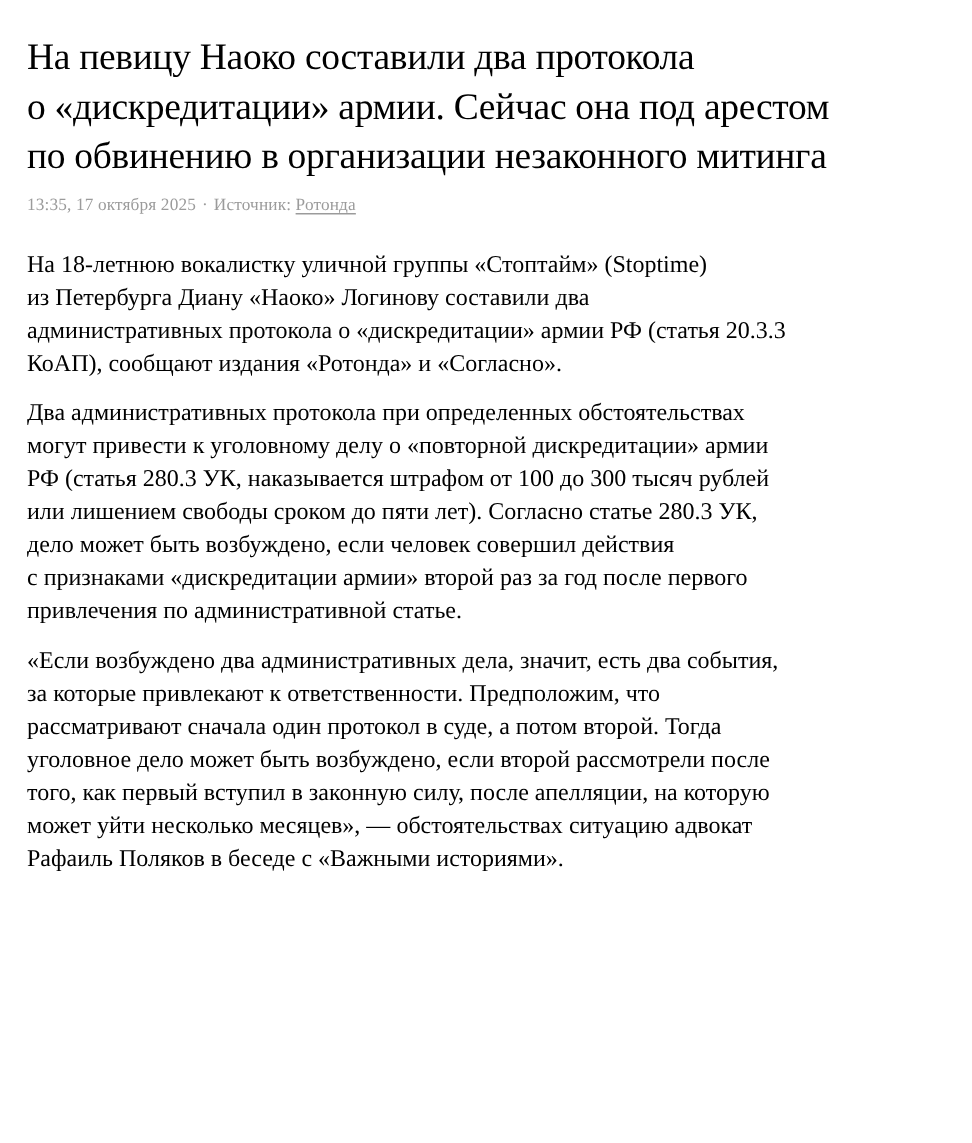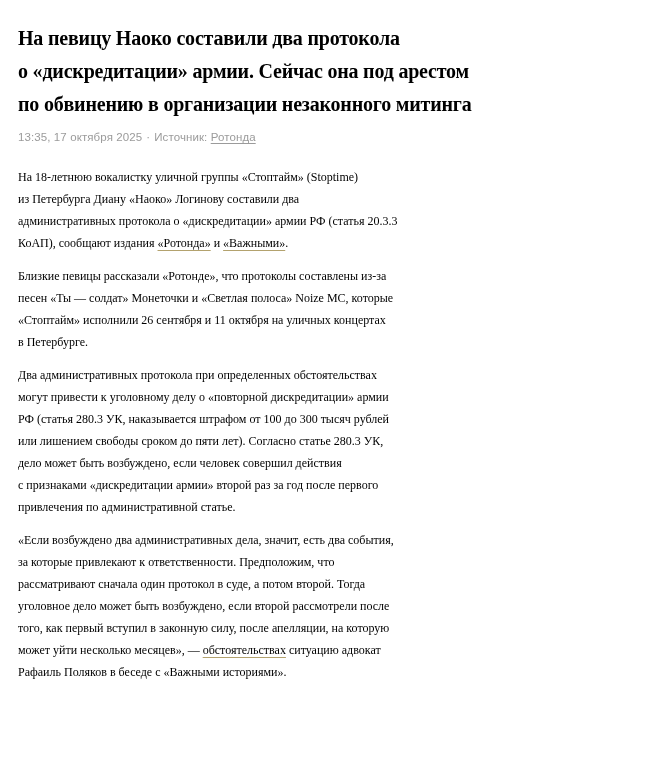--- a/index.html
+++ b/index.html
@@ -11,55 +11,54 @@
     width: 648px;
     height: 762px;
     overflow: hidden;
     color: #000000;
     font-family: "Liberation Serif", "DejaVu Serif", serif;
   }
   .article {
     padding: 22px 14px 0 18px;
   }
   .title {
-    font-size: 20px;
+    font-size: 25px;
     line-height: 33px;
-    font-weight: bold;
+    font-weight: normal;
     letter-spacing: -0.2px;
     margin: 0 0 10px 0;
     max-width: 632px;
     white-space: pre-line;
   }
   .meta {
-    font-family: Liberation Sans, sans-serif;
+    font-family: Liberation Serif, serif;
     font-size: 11.5px;
     letter-spacing: 0.1px;
     color: #9b9b9b;
     margin: 0 0 23px 0;
   }
   .meta .sep {
     margin: 0 4px;
   }
   .meta-link {
     color: inherit;
     text-decoration: underline;
     text-underline-offset: 2px;
     text-decoration-thickness: 1px;
     cursor: pointer;
   }
   .body-text p.para {
-    font-size: 12px;
+    font-size: 16px;
     line-height: 22px;
     margin: 0 0 11px 0;
     max-width: 632px;
     white-space: pre-line;
   }
   a.text-link {
     color: inherit;
-    text-decoration: underline;
     text-decoration-color: #b3a26e;
     text-decoration-thickness: 1px;
     text-underline-offset: 3px;
     cursor: pointer;
   }
 </style>
 </head>
 <body>
 
 <div class="article">
@@ -69,25 +68,21 @@
 
   <div class="meta">
     <span>13:35, 17 октября 2025</span><span class="sep">·</span><span>Источник:</span>
     <a class="meta-link">Ротонда</a>
   </div>
 
   <div class="body-text">
       <p class="para"><span>На 18-летнюю вокалистку уличной группы «Стоптайм» (Stoptime)
 из Петербурга Диану «Наоко» Логинову составили два
 административных протокола о «дискредитации» армии РФ (статья 20.3.3
-КоАП), сообщают издания </span><a class="text-link">«Ротонда»</a><span> и </span><a class="text-link">«Важными»</a><span>.</span></p>
-      <p class="para"><span>Близкие певицы рассказали «Ротонде», что протоколы составлены из-за
-песен «Ты — солдат» Монеточки и «Светлая полоса» Noize MC, которые
-«Стоптайм» исполнили 26 сентября и 11 октября на уличных концертах
-в Петербурге.</span></p>
+КоАП), сообщают издания </span><a class="text-link">«Ротонда»</a><span> и </span><a class="text-link">«Согласно»</a><span>.</span></p>
       <p class="para"><span>Два административных протокола при определенных обстоятельствах
 могут привести к уголовному делу о «повторной дискредитации» армии
 РФ (статья 280.3 УК, наказывается штрафом от 100 до 300 тысяч рублей
 или лишением свободы сроком до пяти лет). Согласно статье 280.3 УК,
 дело может быть возбуждено, если человек совершил действия
 с признаками «дискредитации армии» второй раз за год после первого
 привлечения по административной статье.</span></p>
       <p class="para"><span>«Если возбуждено два административных дела, значит, есть два события,
 за которые привлекают к ответственности. Предположим, что
 рассматривают сначала один протокол в суде, а потом второй. Тогда

